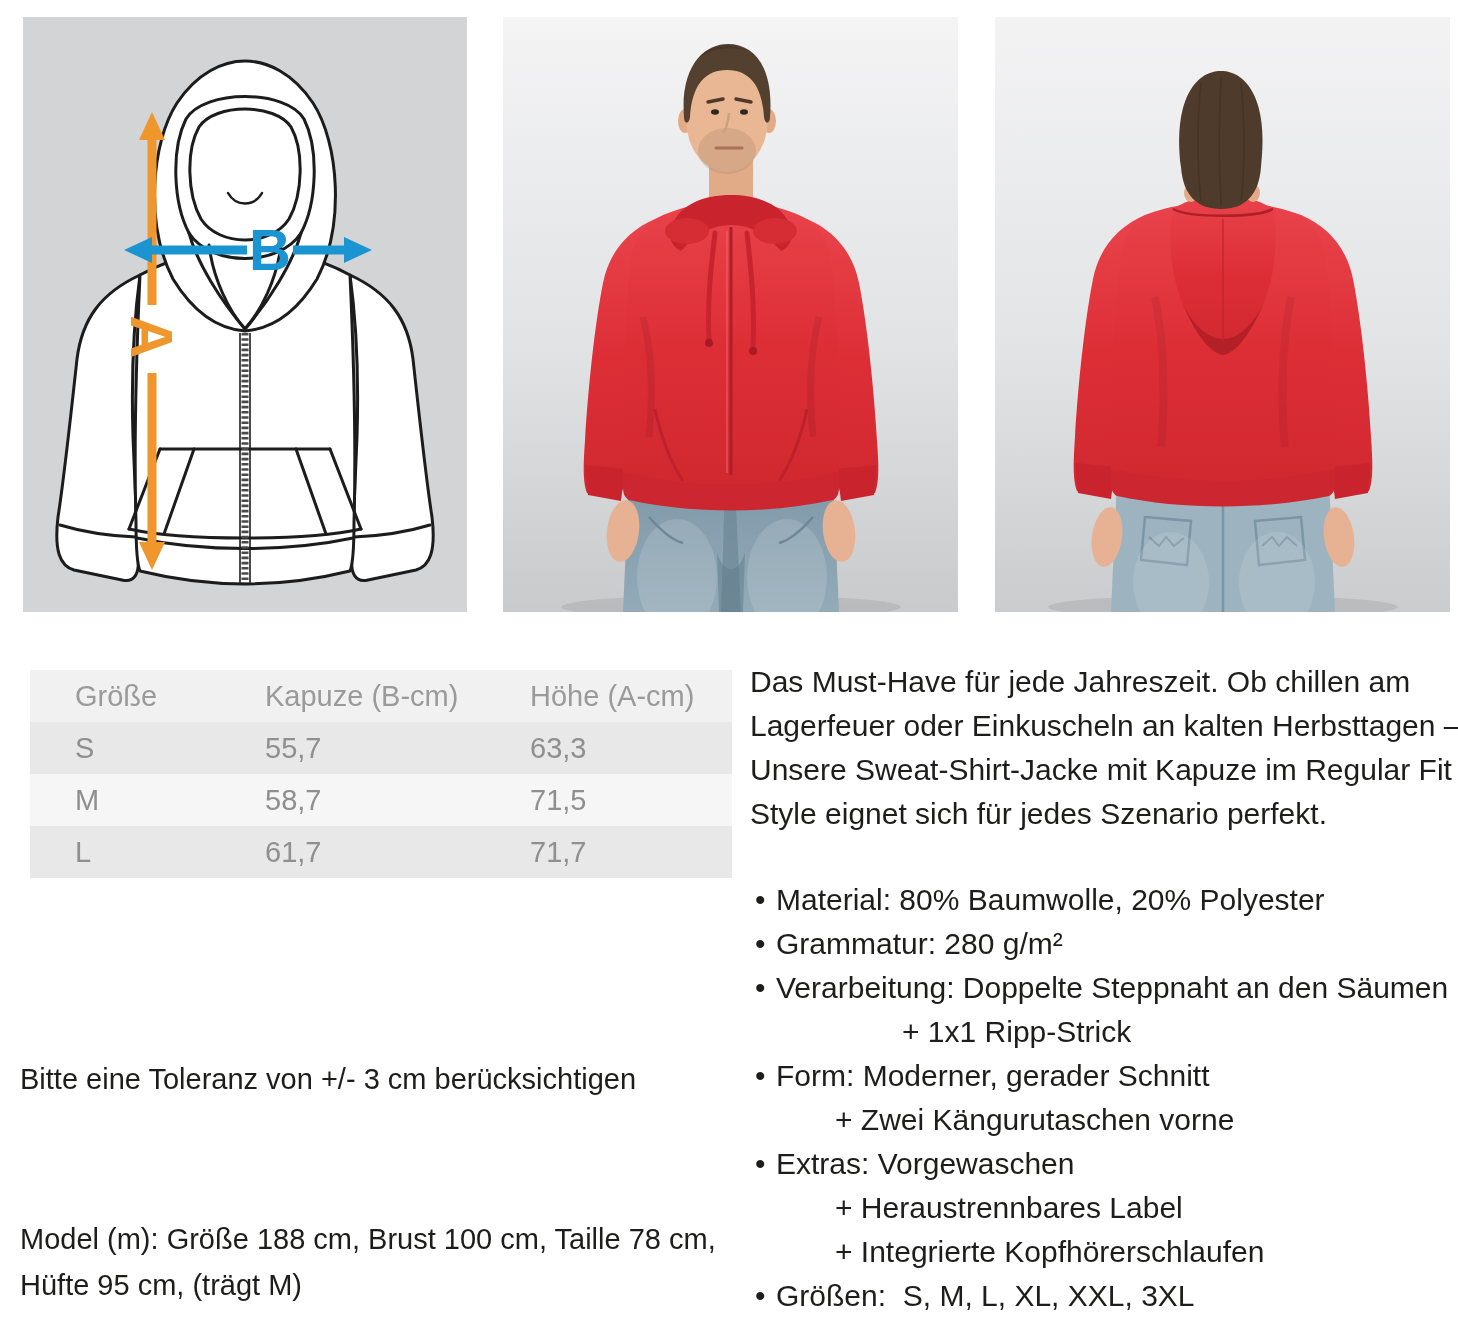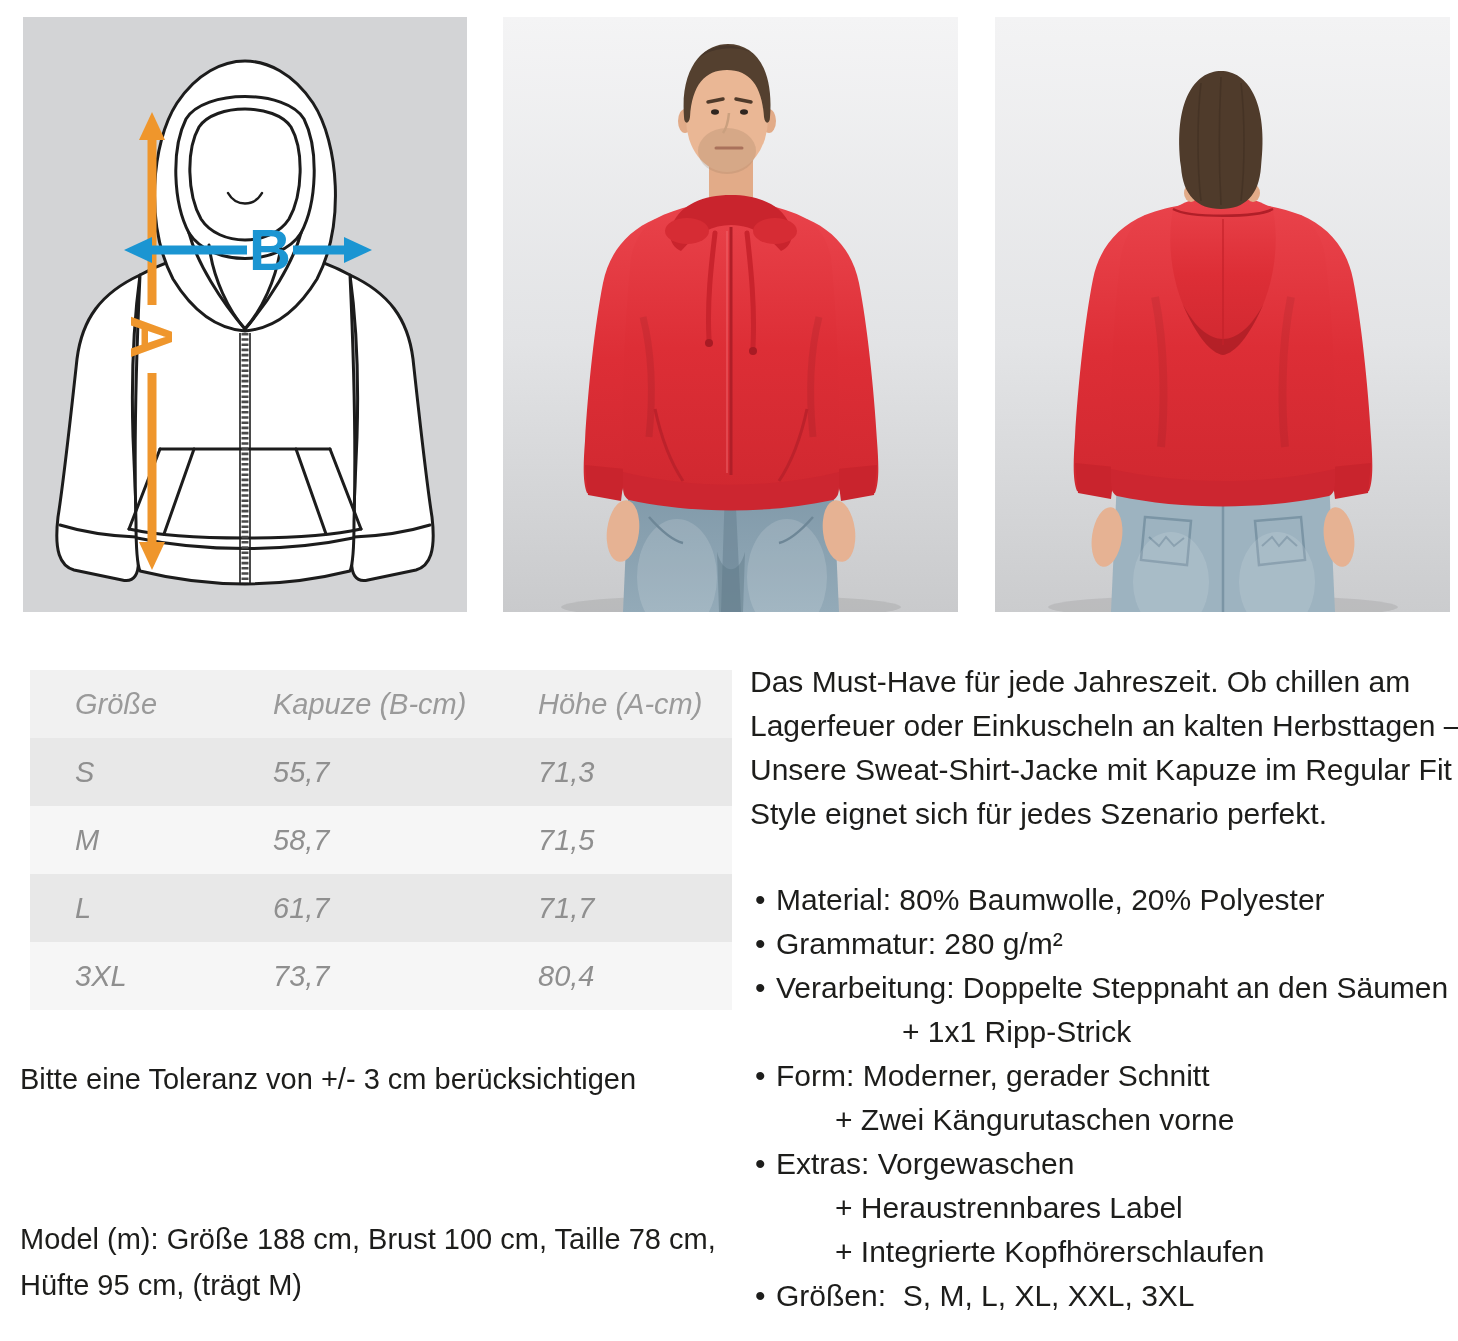--- a/index.html
+++ b/index.html
@@ -9,21 +9,21 @@
   .panel svg{display:block;}
   .panel-diagram{left:23px;width:444px;background:#d3d4d6;}
   .panel-front{left:503px;width:455px;}
   .panel-back{left:995px;width:455px;}
 
   
   .size-table-wrap{position:absolute;left:30px;top:670px;width:702px;}
   table.size-table{border-collapse:collapse;width:702px;table-layout:fixed;
         font-size:29px;}
   table.size-table th,table.size-table td{font-weight:normal;text-align:left;
-        height:52px;padding:8px;vertical-align:middle;font-style:italic;}
+        height:52px;padding:0;vertical-align:middle;}
   table.size-table col.c1{width:235px;} table.size-table col.c2{width:265px;}
   table.size-table col.c3{width:202px;}
   table.size-table th:first-child,table.size-table td:first-child{padding-left:45px;}
   table.size-table thead tr{background:#f1f1f1;color:#9a9a9a;}
   table.size-table tbody tr{color:#8f8f8f;}
   table.size-table tbody tr:nth-child(odd){background:#e8e8e8;}
   table.size-table tbody tr:nth-child(even){background:#f6f6f6;}
 
   .tolerance-note{position:absolute;left:20px;top:1060px;width:712px;
         font-size:29px;line-height:38px;margin:0;}
@@ -255,37 +255,32 @@
         <tr>
           <th>Größe</th>
           <th>Kapuze (B-cm)</th>
           <th>Höhe (A-cm)</th>
         </tr>
       </thead>
       <tbody>
         <tr>
           <td>S</td>
           <td>55,7</td>
-          <td>71,3</td>
+          <td>63,3</td>
         </tr>
         <tr>
           <td>M</td>
           <td>58,7</td>
           <td>71,5</td>
         </tr>
         <tr>
           <td>L</td>
           <td>61,7</td>
           <td>71,7</td>
         </tr>
-        <tr>
-          <td>3XL</td>
-          <td>73,7</td>
-          <td>80,4</td>
-        </tr>
       </tbody>
     </table>
   </div>
 
   <p class="tolerance-note">Bitte eine Toleranz von +/- 3 cm berücksichtigen</p>
 
   <p class="model-info"><span class="lbl">Model (m):</span><span> Größe 188 cm, Brust 100 cm, Taille 78 cm, Hüfte 95 cm, (trägt M)</span></p>
 
   <div class="description">
     <p class="intro">Das Must-Have für jede Jahreszeit. Ob chillen am Lagerfeuer oder Einkuscheln an kalten Herbsttagen – Unsere Sweat-Shirt-Jacke mit Kapuze im Regular Fit Style eignet sich für jedes Szenario perfekt.</p>

